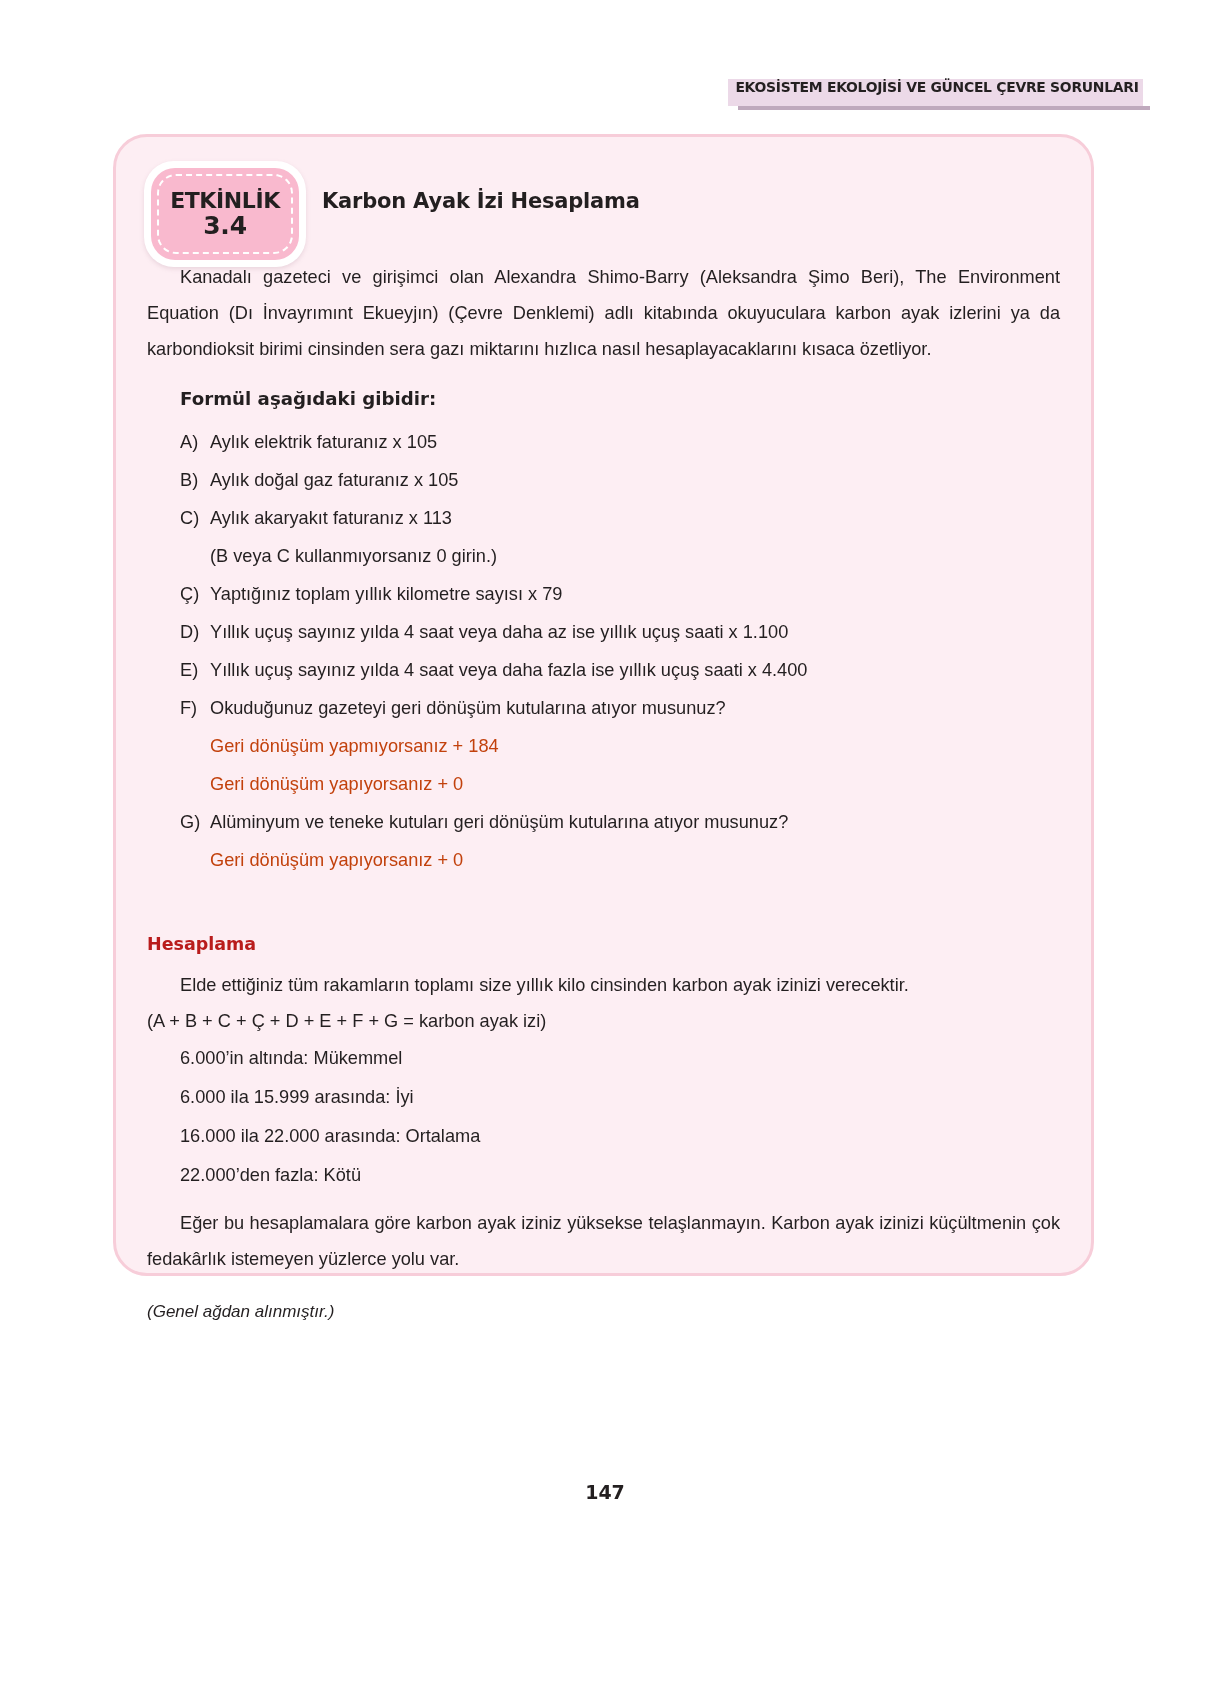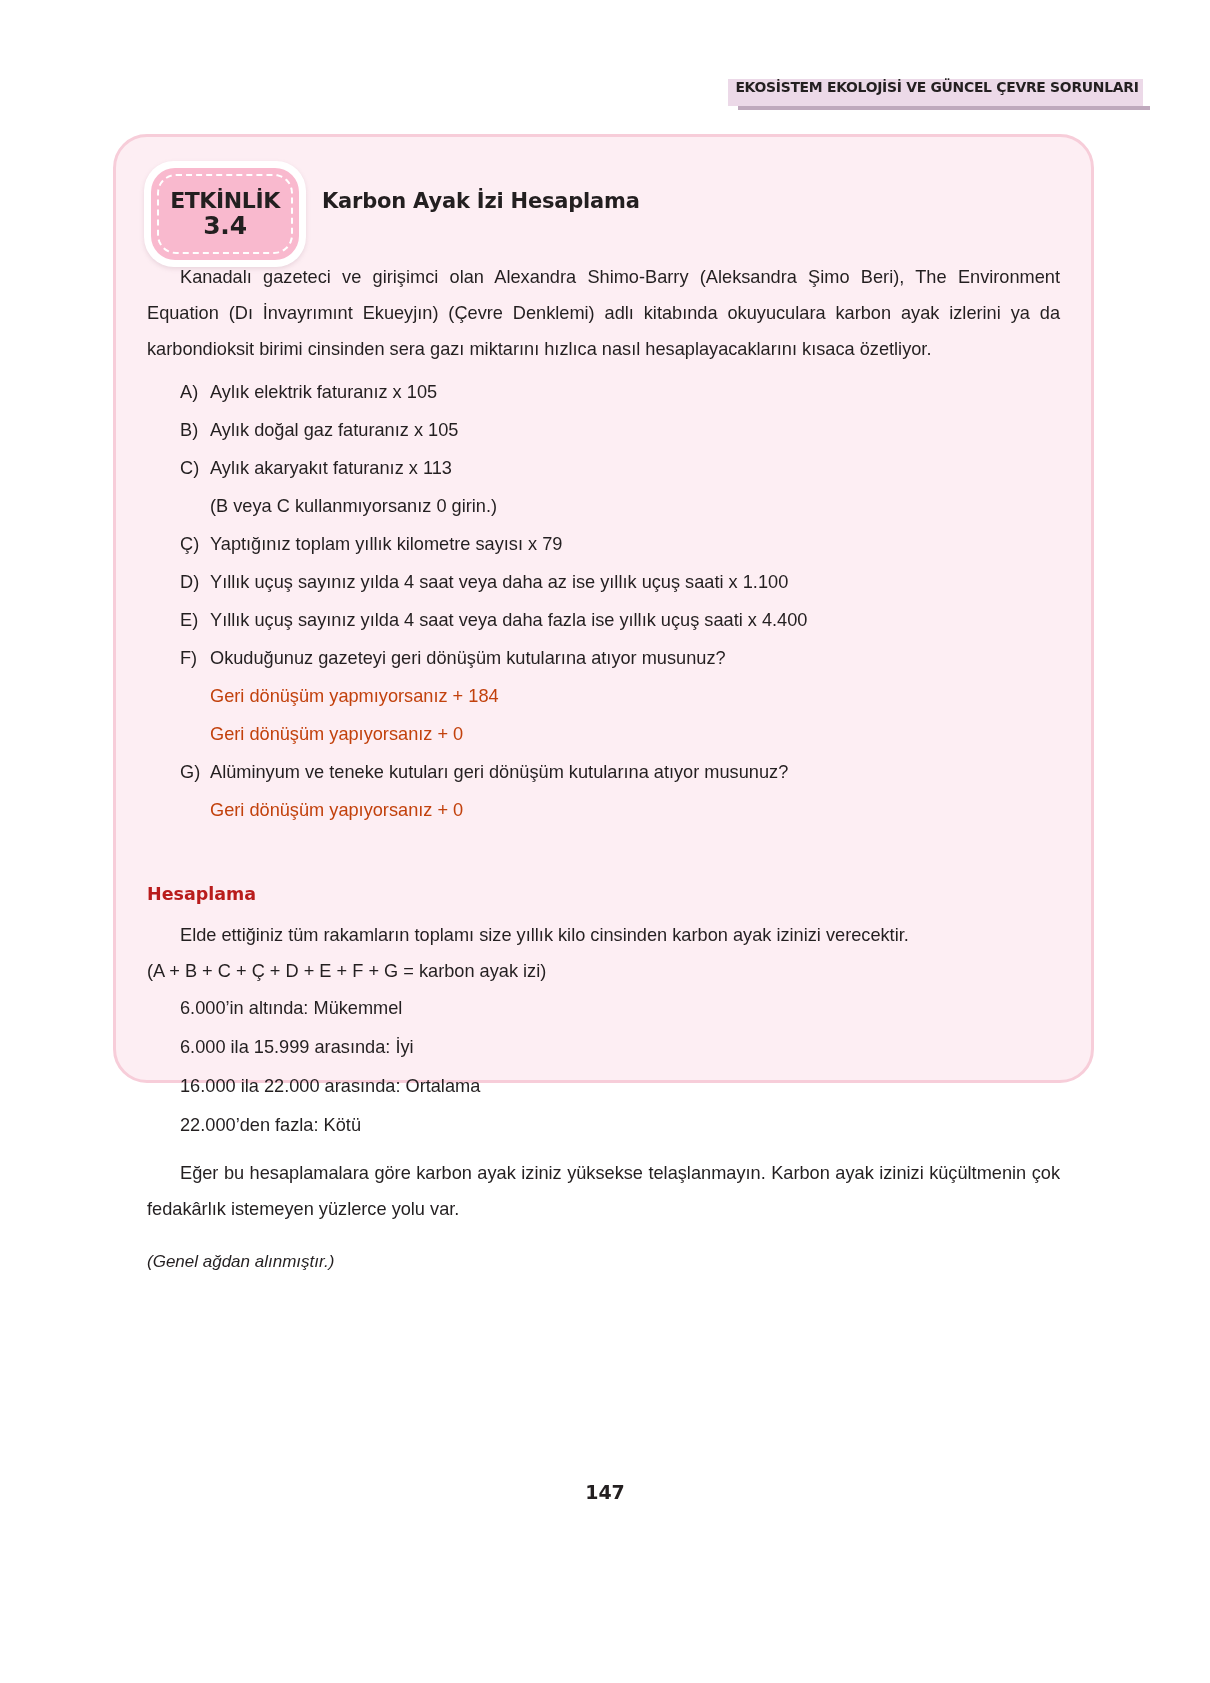--- a/index.html
+++ b/index.html
@@ -51,21 +51,21 @@
     height: 4px;
     background: #bfa9bd;
   }
 
   
   .activity-panel {
     position: absolute;
     left: 113px;
     top: 134px;
     width: 981px;
-    height: 949px;
+    height: 1142px;
     border-radius: 34px;
     background: #fdeef3;
     border: 3px solid #f7cdd9;
     box-sizing: border-box;
   }
   .panel-inner {
     position: absolute;
     left: 10px;
     top: 10px;
     right: 10px;
@@ -284,20 +284,21 @@
         <span class="badge-number">3.4</span>
       </div>
     </div>
 
     <div class="activity-title">Karbon Ayak İzi Hesaplama</div>
 
     <div class="content">
 
       <p class="para first">Kanadalı gazeteci ve girişimci olan Alexandra Shimo-Barry (Aleksandra Şimo Beri), The Environment Equation (Dı İnvayrımınt Ekueyjın) (Çevre Denklemi) adlı kitabında okuyuculara karbon ayak izlerini ya da karbondioksit birimi cinsinden sera gazı miktarını hızlıca nasıl hesaplayacaklarını kısaca özetliyor.</p>
 
+      <div class="sub-head">Formül aşağıdaki gibidir:</div>
 
       <div class="formula-list">
 
         <div class="formula-row">
           <span class="formula-letter">A)</span>
           <span class="formula-text">Aylık elektrik faturanız x 105</span>
         </div>
 
         <div class="formula-row">
           <span class="formula-letter">B)</span>

